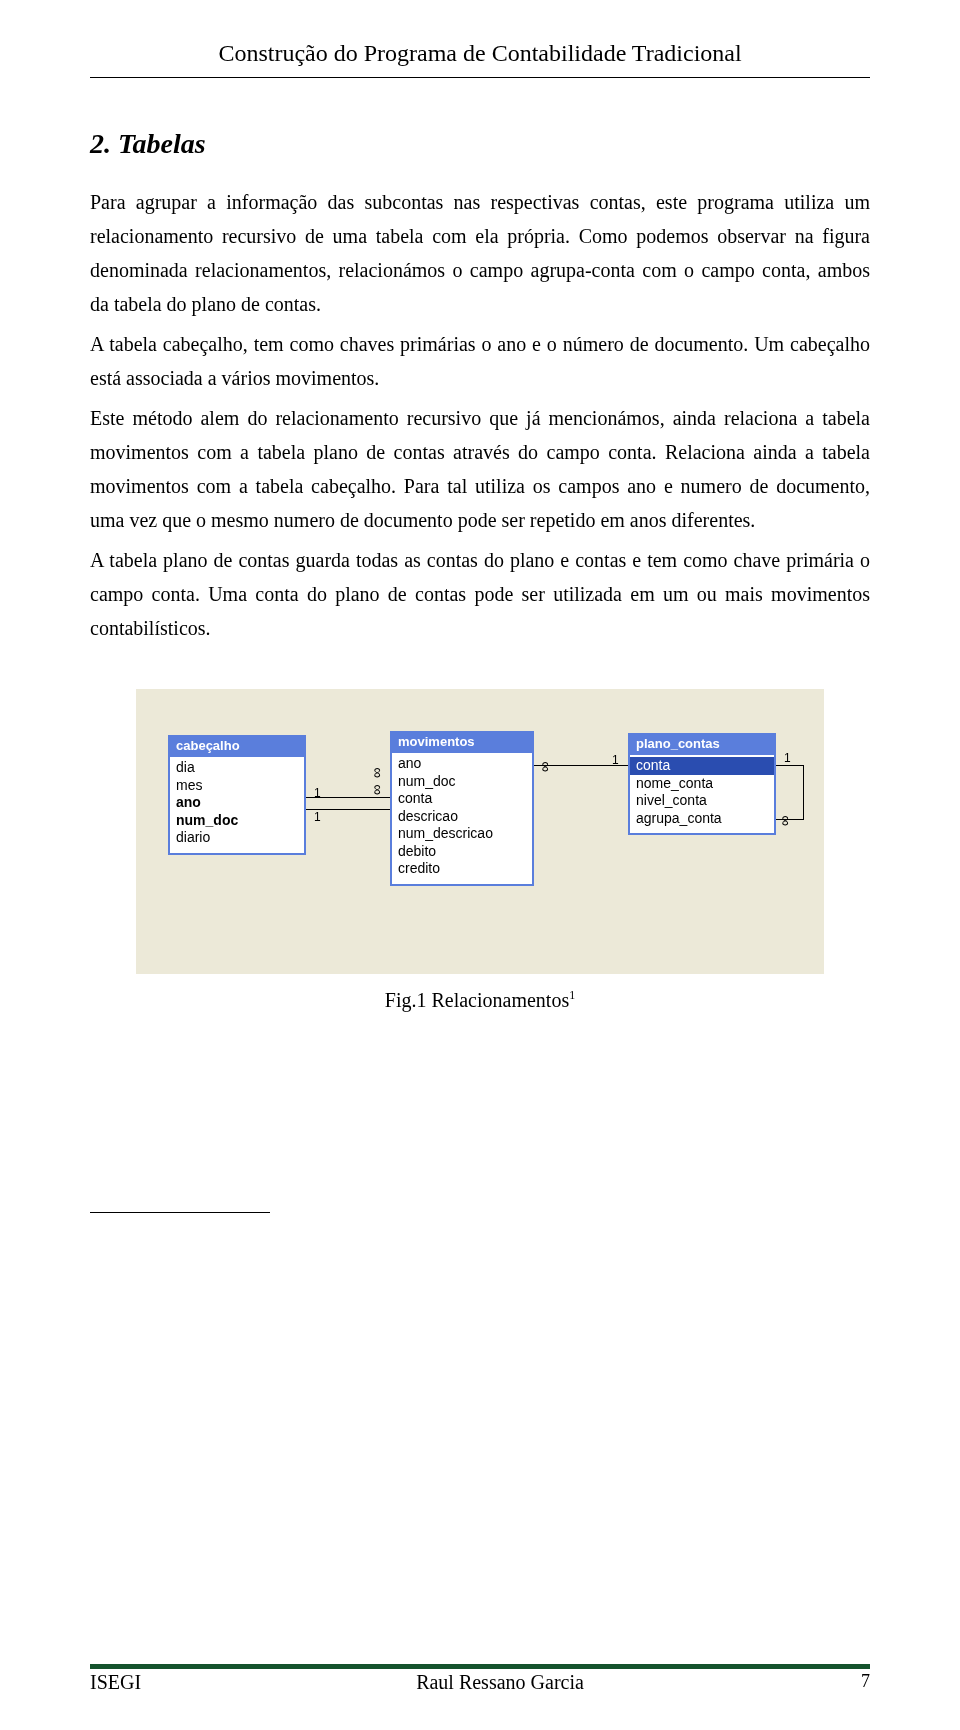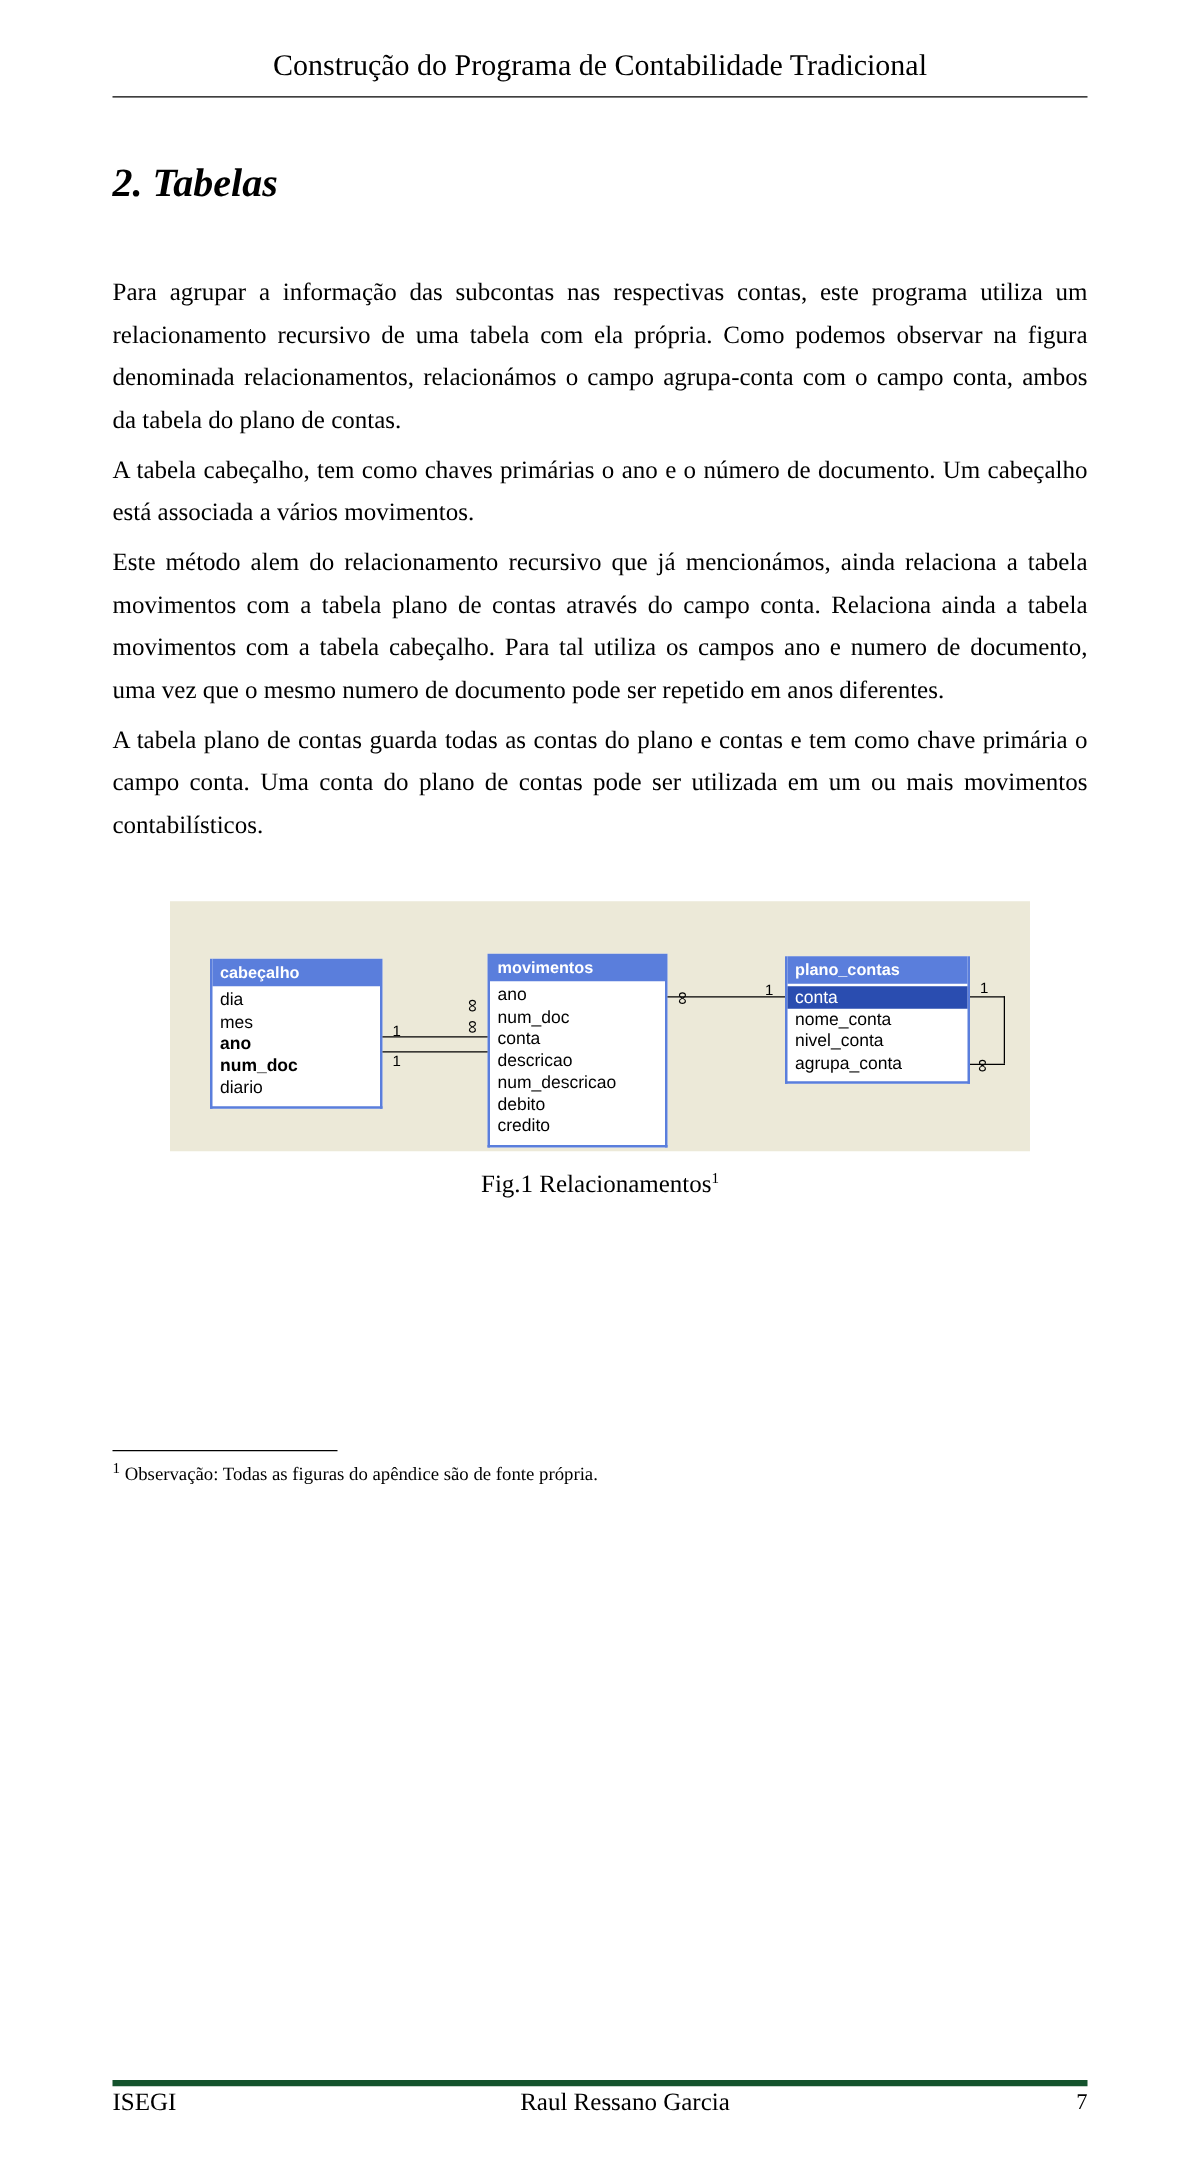--- a/index.html
+++ b/index.html
@@ -18,40 +18,40 @@
     position: relative;
   }
   .running-head {
     text-align: center;
     font-size: 24px;
     padding-bottom: 10px;
     border-bottom: 1px solid #000;
   }
   .section-title {
     margin-top: 50px;
-    font-size: 32px;
+    font-size: 28px;
     font-weight: 400;
     font-style: italic;
     font-weight: 700;
-    margin-bottom: 52px;
+    margin-bottom: 25px;
   }
   .body-text {
     font-size: 20px;
     line-height: 1.7;
     text-align: justify;
     margin: 0 0 6px 0;
   }
   .figure-wrap {
     margin-top: 44px;
     text-align: center;
   }
   .diagram-canvas {
     background: #ece9d8;
     width: 688px;
-    height: 200px;
+    height: 285px;
     margin: 4px auto;
     position: relative;
     border: 0;
   }
   .er-table {
     position: absolute;
     background: #ffffff;
     border: 2px solid #5a7edc;
     border-top: none;
     font-family: Tahoma, Verdana, sans-serif;
@@ -194,23 +194,20 @@
       <div class="rel-label" style="left:648px; top:62px;">1</div>
       <div class="rel-label infty" style="left:645px; top:123px;">∞</div>
 
     </div>
     <div class="caption">
       <span>Fig.1 Relacionamentos</span><sup class="fn">1</sup>
     </div>
   </div>
 
   <div class="footnote-rule"></div>
-  <div class="footnote">
-    <sup class="fn">1</sup><span> Observação: Todas as figuras do apêndice são de fonte própria.</span>
-  </div>
 
   <div class="footer">
     <div class="l">ISEGI</div>
     <div class="m">Raul Ressano Garcia</div>
     <div class="r">7</div>
   </div>
 
 </div>
 
 </body></html>

